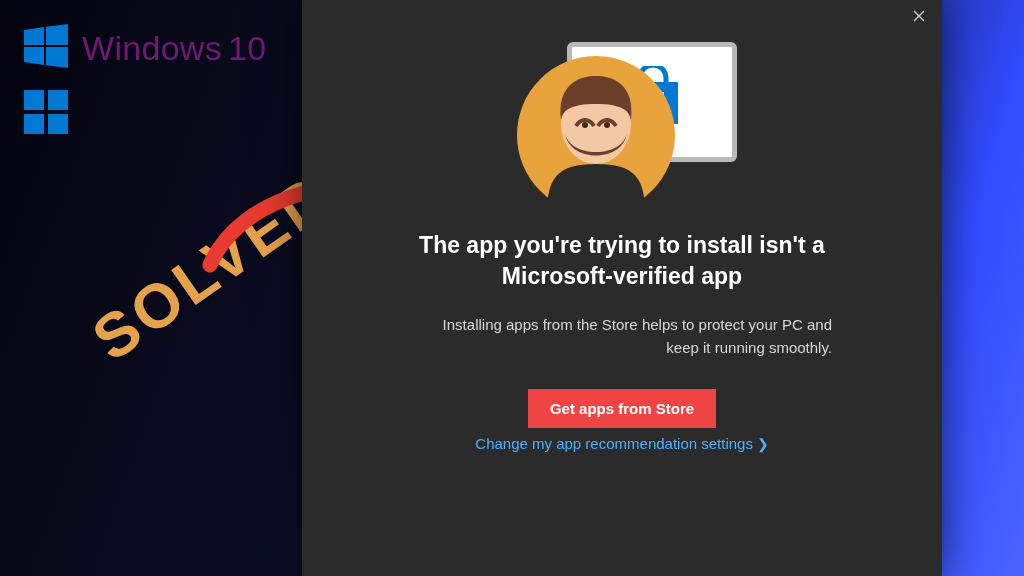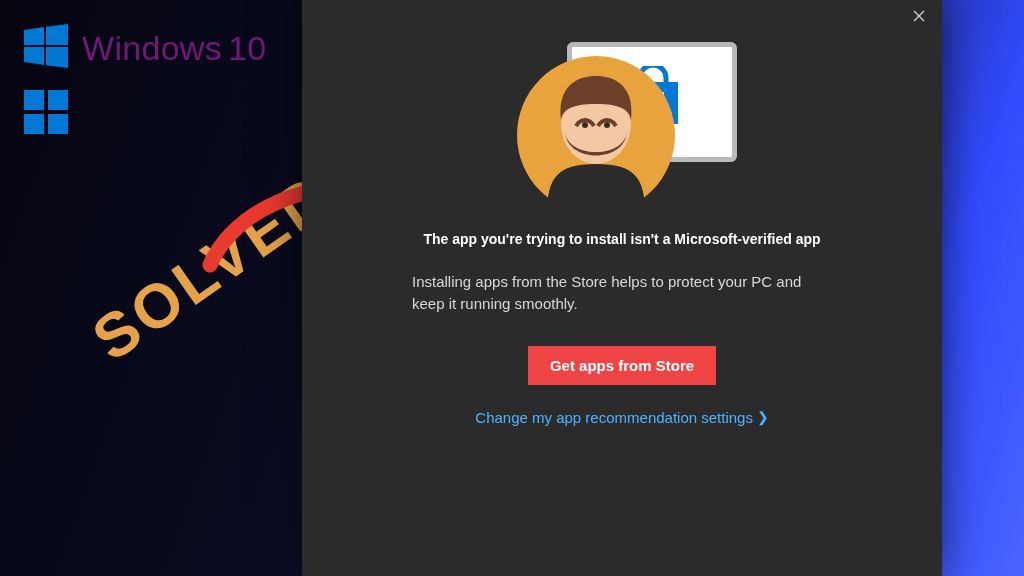--- a/index.html
+++ b/index.html
@@ -115,47 +115,47 @@
     .person {
       position: absolute;
       left: 22px;
       top: 32px;
       width: 134px;
       height: 146px;
     }
 
     .dlg-title {
       margin-top: 14px;
-      font-size: 14px;
+      font-size: 23px;
       font-weight: 600;
       text-align: center;
       line-height: 1.35;
       max-width: 430px;
     }
     .dlg-sub {
       margin-top: 22px;
       font-size: 15px;
       font-weight: 400;
       color: #d8d8d8;
-      text-align: left;
+      text-align: right;
       line-height: 1.5;
       max-width: 420px;
     }
     .primary-btn {
       margin-top: 30px;
       background: #ef4444;
       color: #ffffff;
       font-size: 15px;
       font-weight: 600;
       padding: 11px 22px;
       border: none;
       cursor: pointer;
     }
     .settings-link {
-      margin-top: 24px;
+      margin-top: 7px;
       color: #4cb2ff;
       font-size: 15px;
       cursor: pointer;
       display: flex;
       align-items: center;
       gap: 4px;
     }
     .chev { font-size: 14px; }
   </style>
 </head>

